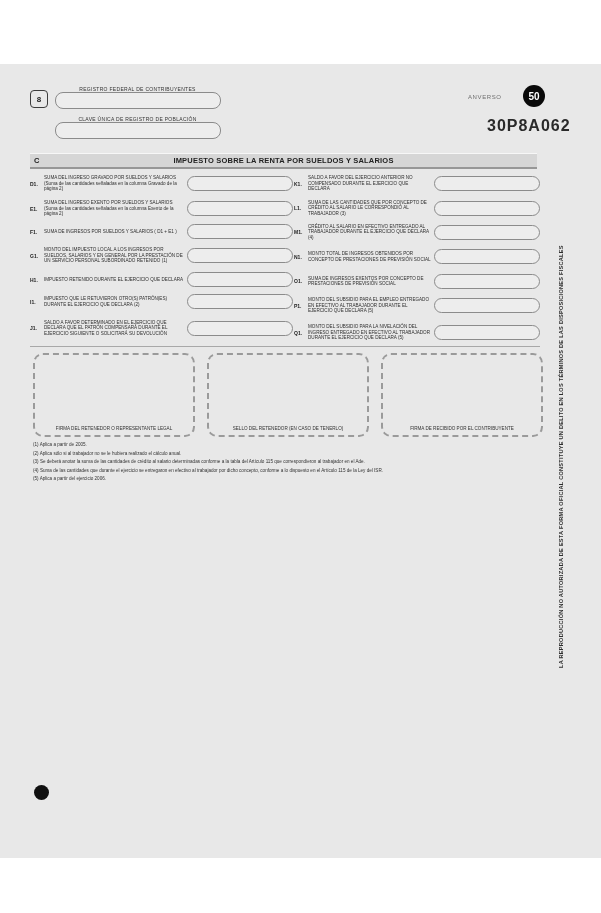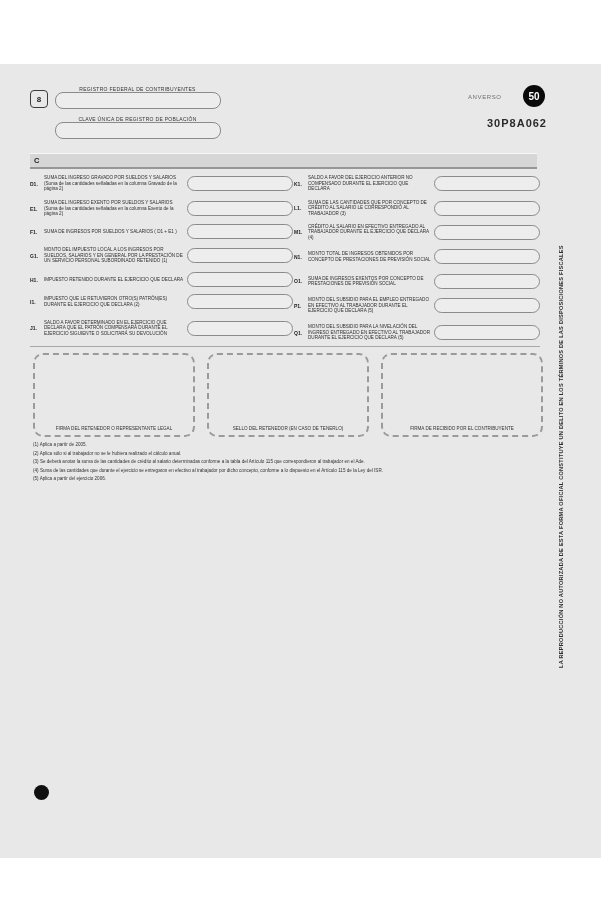--- a/index.html
+++ b/index.html
@@ -10,21 +10,21 @@
   
   .badge8{position:absolute;left:30px;top:90px;width:16px;height:16px;border:1.5px solid #3c3c3c;
           border-radius:4px;font-size:8px;font-weight:bold;display:flex;align-items:center;
           justify-content:center;background:#e8e8e8;}
   .tinylabel{position:absolute;font-size:5px;letter-spacing:.3px;color:#333;text-align:center;}
   .pillinput{position:absolute;border:1.4px solid #8b8b8b;border-radius:8px;background:#ededed;}
   .anverso{position:absolute;left:468px;top:94px;font-size:6px;color:#6f6f6f;letter-spacing:.6px;}
   .circle30{position:absolute;left:523px;top:85px;width:22px;height:22px;border-radius:50%;
             background:#0a0a0a;color:#fff;font-size:10px;font-weight:bold;display:flex;
             align-items:center;justify-content:center;}
-  .formcode{position:absolute;left:487px;top:117px;font-size:11px;font-weight:bold;
+  .formcode{position:absolute;left:487px;top:117px;font-size:16px;font-weight:bold;
             letter-spacing:1px;color:#2a2a2a;}
 
   
   .secbar{position:absolute;left:30px;top:153px;width:507px;height:13px;background:#d6d6d6;
           border-top:1px solid #f7f7f7;border-bottom:2px solid #979797;}
   .secletter{position:absolute;left:4px;top:2px;font-size:7.5px;font-weight:bold;}
   .sectitle{position:absolute;left:0;right:0;top:2px;text-align:center;font-size:7.5px;
             font-weight:bold;letter-spacing:.2px;}
 
   
@@ -68,20 +68,21 @@
 
   <div class="tinylabel" style="left:55px;top:116px;width:165px;">CLAVE ÚNICA DE REGISTRO DE POBLACIÓN</div>
   <div class="pillinput" style="left:55px;top:122px;width:164px;height:15px;"></div>
 
   <div class="anverso">ANVERSO</div>
   <div class="circle30">50</div>
   <div class="formcode">30P8A062</div>
 
   <div class="secbar">
     <span class="secletter">C</span>
+    <span class="sectitle">IMPUESTO SOBRE LA RENTA POR SUELDOS Y SALARIOS</span>
   </div>
 
   <div class="fcol" style="left:30px;top:171px;width:263px;">
     <div class="frow" style="height:25px;">
       <span class="fcode">D1.</span>
       <span class="flabel">SUMA DEL INGRESO GRAVADO POR SUELDOS Y SALARIOS (Suma de las cantidades señaladas en la columna Gravado de la página 2)</span>
       <span class="finput"></span>
     </div>
     <div class="frow" style="height:25px;">
       <span class="fcode">E1.</span>

